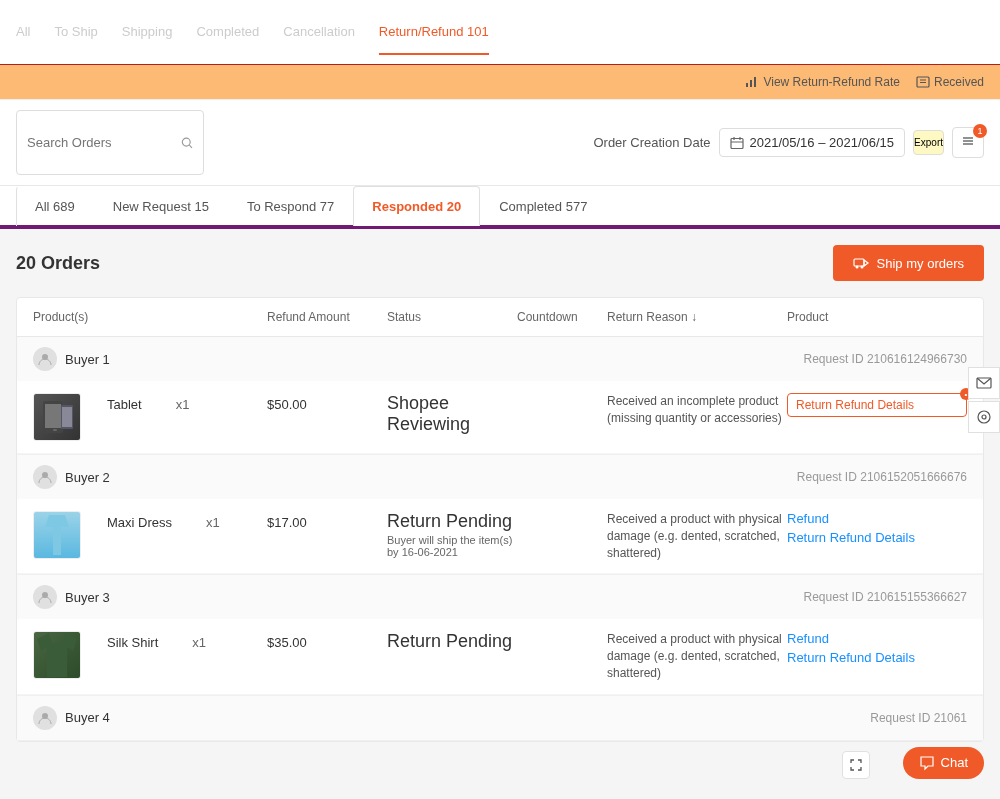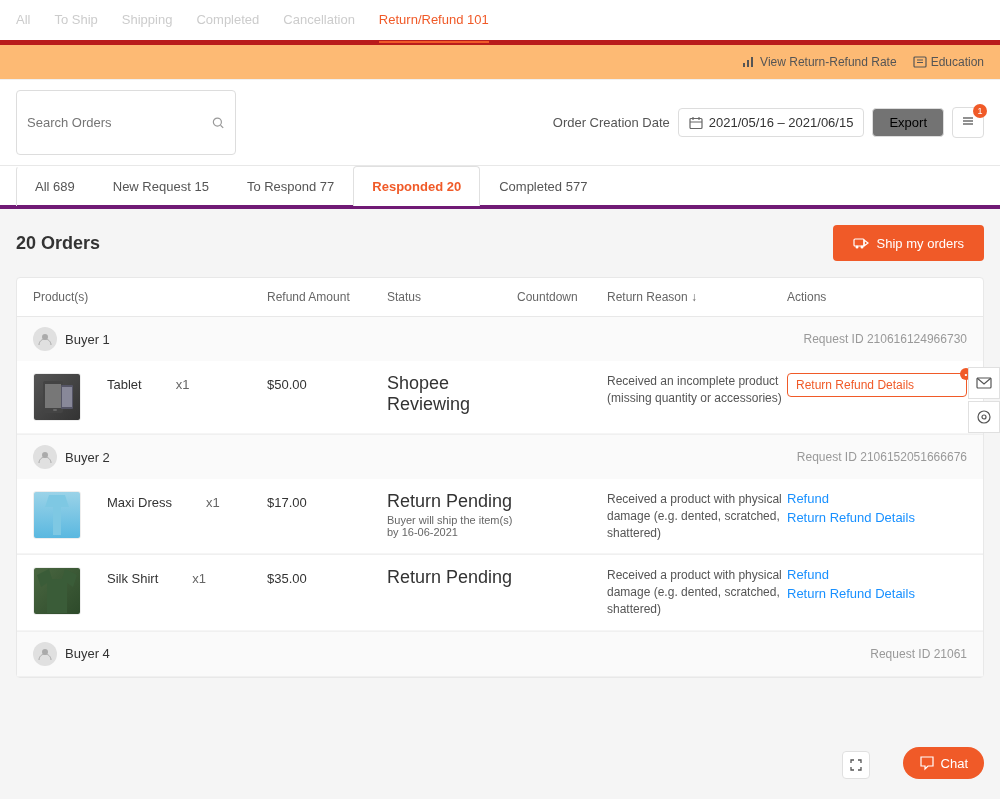--- a/index.html
+++ b/index.html
@@ -1,31 +1,31 @@
 <!DOCTYPE html>
 <html><head>
   <meta charset="utf-8">
   <style>
     * { box-sizing: border-box; margin: 0; padding: 0; }
     body { font-family: -apple-system, BlinkMacSystemFont, 'Segoe UI', sans-serif; font-size: 13px; color: #333; background: #f5f5f5; }
 
-    .top-nav { background: #fff; border-bottom: 5px solid #b91c1c; padding: 0 16px; display: flex; align-items: center; height: 45px; gap: 24px; }
+    .top-nav { background: #fff; border-bottom: 1px solid #b91c1c; padding: 0 16px; display: flex; align-items: center; height: 65px; gap: 24px; }
     .top-nav-item { color: #999; font-size: 13px; cursor: pointer; padding: 14px 0; border-bottom: 2px solid transparent; }
     .top-nav-item.active { color: #f05a28; border-bottom: 2px solid #f05a28; font-weight: 500; }
     .top-nav-item.blurred { color: #ccc; }
 
     .toolbar-bar { background: #fdba74; padding: 10px 16px; display: flex; align-items: center; justify-content: flex-end; gap: 16px; border-bottom: 1px solid #f0f0f0; }
     .toolbar-link { color: #555; font-size: 12px; display: flex; align-items: center; gap: 4px; cursor: pointer; }
 
     .search-bar { background: #fff; padding: 10px 16px; display: flex; align-items: center; gap: 12px; border-bottom: 1px solid #e8e8e8; }
-    .search-input-wrap { border: 1px solid #ddd; border-radius: 4px; padding: 24px 10px; display: flex; align-items: center; gap: 8px; width: 220px; background: #fff; }
+    .search-input-wrap { border: 1px solid #ddd; border-radius: 4px; padding: 24px 10px; display: flex; align-items: center; gap: 8px; width: 188px; background: #fff; }
     .search-input-wrap input { border: none; outline: none; font-size: 13px; color: #999; width: 100%; background: transparent; }
     .date-section { margin-left: auto; display: flex; align-items: center; gap: 8px; color: #555; font-size: 13px; }
     .date-input { border: 1px solid #ddd; border-radius: 4px; padding: 6px 10px; font-size: 13px; color: #333; display: flex; align-items: center; gap: 6px; }
-    .export-btn { border: 1px solid #ddd; background: #737373; padding: 6px 16px; border-radius: 4px; font-size: 13px; cursor: pointer; }
+    .export-btn { border: 1px solid #ddd; background: #fef9c3; padding: 6px 0; border-radius: 4px; font-size: 10px; cursor: pointer; }
     .menu-btn { border: 1px solid #ddd; background: #fff; padding: 6px 8px; border-radius: 4px; cursor: pointer; position: relative; }
     .notification-dot { position: absolute; top: -4px; right: -4px; background: #f05a28; color: #fff; border-radius: 50%; width: 14px; height: 14px; font-size: 9px; display: flex; align-items: center; justify-content: center; }
 
     .tabs-bar { background: #fff; padding: 0 16px; display: flex; gap: 0; border-bottom: 4px solid #701a75; }
     .tab-item { padding: 12px 18px; font-size: 13px; color: #555; cursor: pointer; border: 1px solid transparent; border-bottom: none; margin-bottom: -1px; border-radius: 4px 4px 0 0; }
     .tab-item.active { color: #f05a28; border-color: #e0e0e0; background: #fff; font-weight: 600; }
     .tab-item:first-child { border-left-color: #e0e0e0; }
 
     .content-area { padding: 16px; }
     .orders-header { display: flex; align-items: center; justify-content: space-between; margin-bottom: 16px; }
@@ -51,21 +51,21 @@
     .status-bold { font-weight: 400; font-size: 18px; color: #333; }
     .status-sub { font-size: 11px; color: #666; margin-top: 2px; }
     .return-reason { font-size: 12px; color: #555; line-height: 1.4; }
     .actions-cell { display: flex; flex-direction: column; gap: 4px; }
     .action-link { font-size: 13px; color: #1890ff; cursor: pointer; text-decoration: none; }
     .action-link-outline { font-size: 12px; color: #f05a28; border: 1px solid #f05a28; padding: 4px 8px; border-radius: 4px; cursor: pointer; display: inline-block; }
 
     .floating-icons { position: fixed; right: 0; top: 50%; transform: translateY(-50%); display: flex; flex-direction: column; gap: 2px; }
     .float-icon { background: #fff; border: 1px solid #e0e0e0; width: 32px; height: 32px; display: flex; align-items: center; justify-content: center; cursor: pointer; font-size: 16px; }
 
-    .chat-btn { position: fixed; bottom: 20px; right: 16px; background: #f05a28; color: #fff; padding: 8px 16px; border-radius: 20px; font-size: 13px; display: flex; align-items: center; gap: 6px; cursor: pointer; font-weight: 500; }
+    .chat-btn { position: fixed; bottom: 20px; right: 16px; background: #f05a28; color: #fff; padding: 8px 16px; border-radius: 20px; font-size: 13px; display: flex; gap: 6px; cursor: pointer; font-weight: 500; }
 
     .expand-btn { position: fixed; bottom: 20px; right: 130px; background: #fff; border: 1px solid #e0e0e0; width: 28px; height: 28px; display: flex; align-items: center; justify-content: center; border-radius: 4px; cursor: pointer; }
 
     
     .tablet-img { width: 48px; height: 48px; background: linear-gradient(135deg, #555 0%, #333 100%); border-radius: 3px; display: flex; align-items: center; justify-content: center; }
     .dress-img { width: 48px; height: 48px; background: linear-gradient(180deg, #9bd3e8 0%, #5ab8e0 100%); border-radius: 3px; }
     .shirt-img { width: 48px; height: 48px; background: linear-gradient(135deg, #4a6741 0%, #2d4a2a 100%); border-radius: 3px; }
   </style>
 </head>
 <body>
@@ -87,21 +87,21 @@
         <rect x="9" y="2" width="2" height="10" fill="#555"></rect>
       </svg>
     <span>View Return-Refund Rate</span>
   </span>
   <span class="toolbar-link">
     <svg width="14" height="14" viewBox="0 0 14 14" fill="none">
         <rect x="1" y="2" width="12" height="10" rx="1" stroke="#555" stroke-width="1.2" fill="none"></rect>
         <line x1="4" y1="5" x2="10" y2="5" stroke="#555" stroke-width="1"></line>
         <line x1="4" y1="7.5" x2="10" y2="7.5" stroke="#555" stroke-width="1"></line>
       </svg>
-    <span>Education</span>
+    <span>Received</span>
   </span>
 </div>
 
 <div class="search-bar">
   <div class="search-input-wrap">
     <input type="text" placeholder="Search Orders" style="">
     <svg width="14" height="14" viewBox="0 0 14 14" fill="none">
         <circle cx="6" cy="6" r="4.5" stroke="#999" stroke-width="1.3"></circle>
         <line x1="9.5" y1="9.5" x2="12.5" y2="12.5" stroke="#999" stroke-width="1.3"></line>
       </svg>
@@ -152,21 +152,21 @@
   </div>
 
   <div class="table-container">
 
     <div class="table-header">
       <span class="th">Product(s)</span>
       <span class="th">Refund Amount</span>
       <span class="th">Status</span>
       <span class="th">Countdown</span>
       <span class="th">Return Reason ↓</span>
-      <span class="th">Actions</span>
+      <span class="th">Product</span>
     </div>
 
     <div class="buyer-row">
       <div class="buyer-header">
         <div class="buyer-info">
           <div class="buyer-avatar">
             <svg width="14" height="14" viewBox="0 0 14 14">
                 <circle cx="7" cy="5" r="3" fill="#aaa"></circle>
                 <path d="M1 13c0-3.3 2.7-6 6-6s6 2.7 6 6" stroke="#aaa" stroke-width="1" fill="none"></path>
               </svg>
@@ -236,20 +236,32 @@
         <span></span>
         <span class="return-reason">Received a product with physical damage (e.g. dented, scratched, shattered)</span>
         <div class="actions-cell">
           <a class="action-link">Refund</a>
           <a class="action-link">Return Refund Details</a>
         </div>
       </div>
     </div>
 
     <div class="buyer-row">
+      <div class="buyer-header">
+        <div class="buyer-info">
+          <div class="buyer-avatar">
+            <svg width="14" height="14" viewBox="0 0 14 14">
+                <circle cx="7" cy="5" r="3" fill="#aaa"></circle>
+                <path d="M1 13c0-3.3 2.7-6 6-6s6 2.7 6 6" stroke="#aaa" stroke-width="1" fill="none"></path>
+              </svg>
+          </div>
+          <span>Buyer 3</span>
+        </div>
+        <span class="request-id">Request ID 210615155366627</span>
+      </div>
       <div class="order-row">
         <div class="product-cell">
           <div class="shirt-img product-img">
             <svg width="40" height="48" viewBox="0 0 40 48">
               <polygon points="0,8 12,2 15,12 25,12 28,2 40,8 36,20 30,16 30,46 10,46 10,16 4,20" fill="#3a5c38"></polygon>
             </svg>
           </div>
           <span class="product-name">Silk Shirt</span>
           <span class="qty">x1</span>
         </div>

